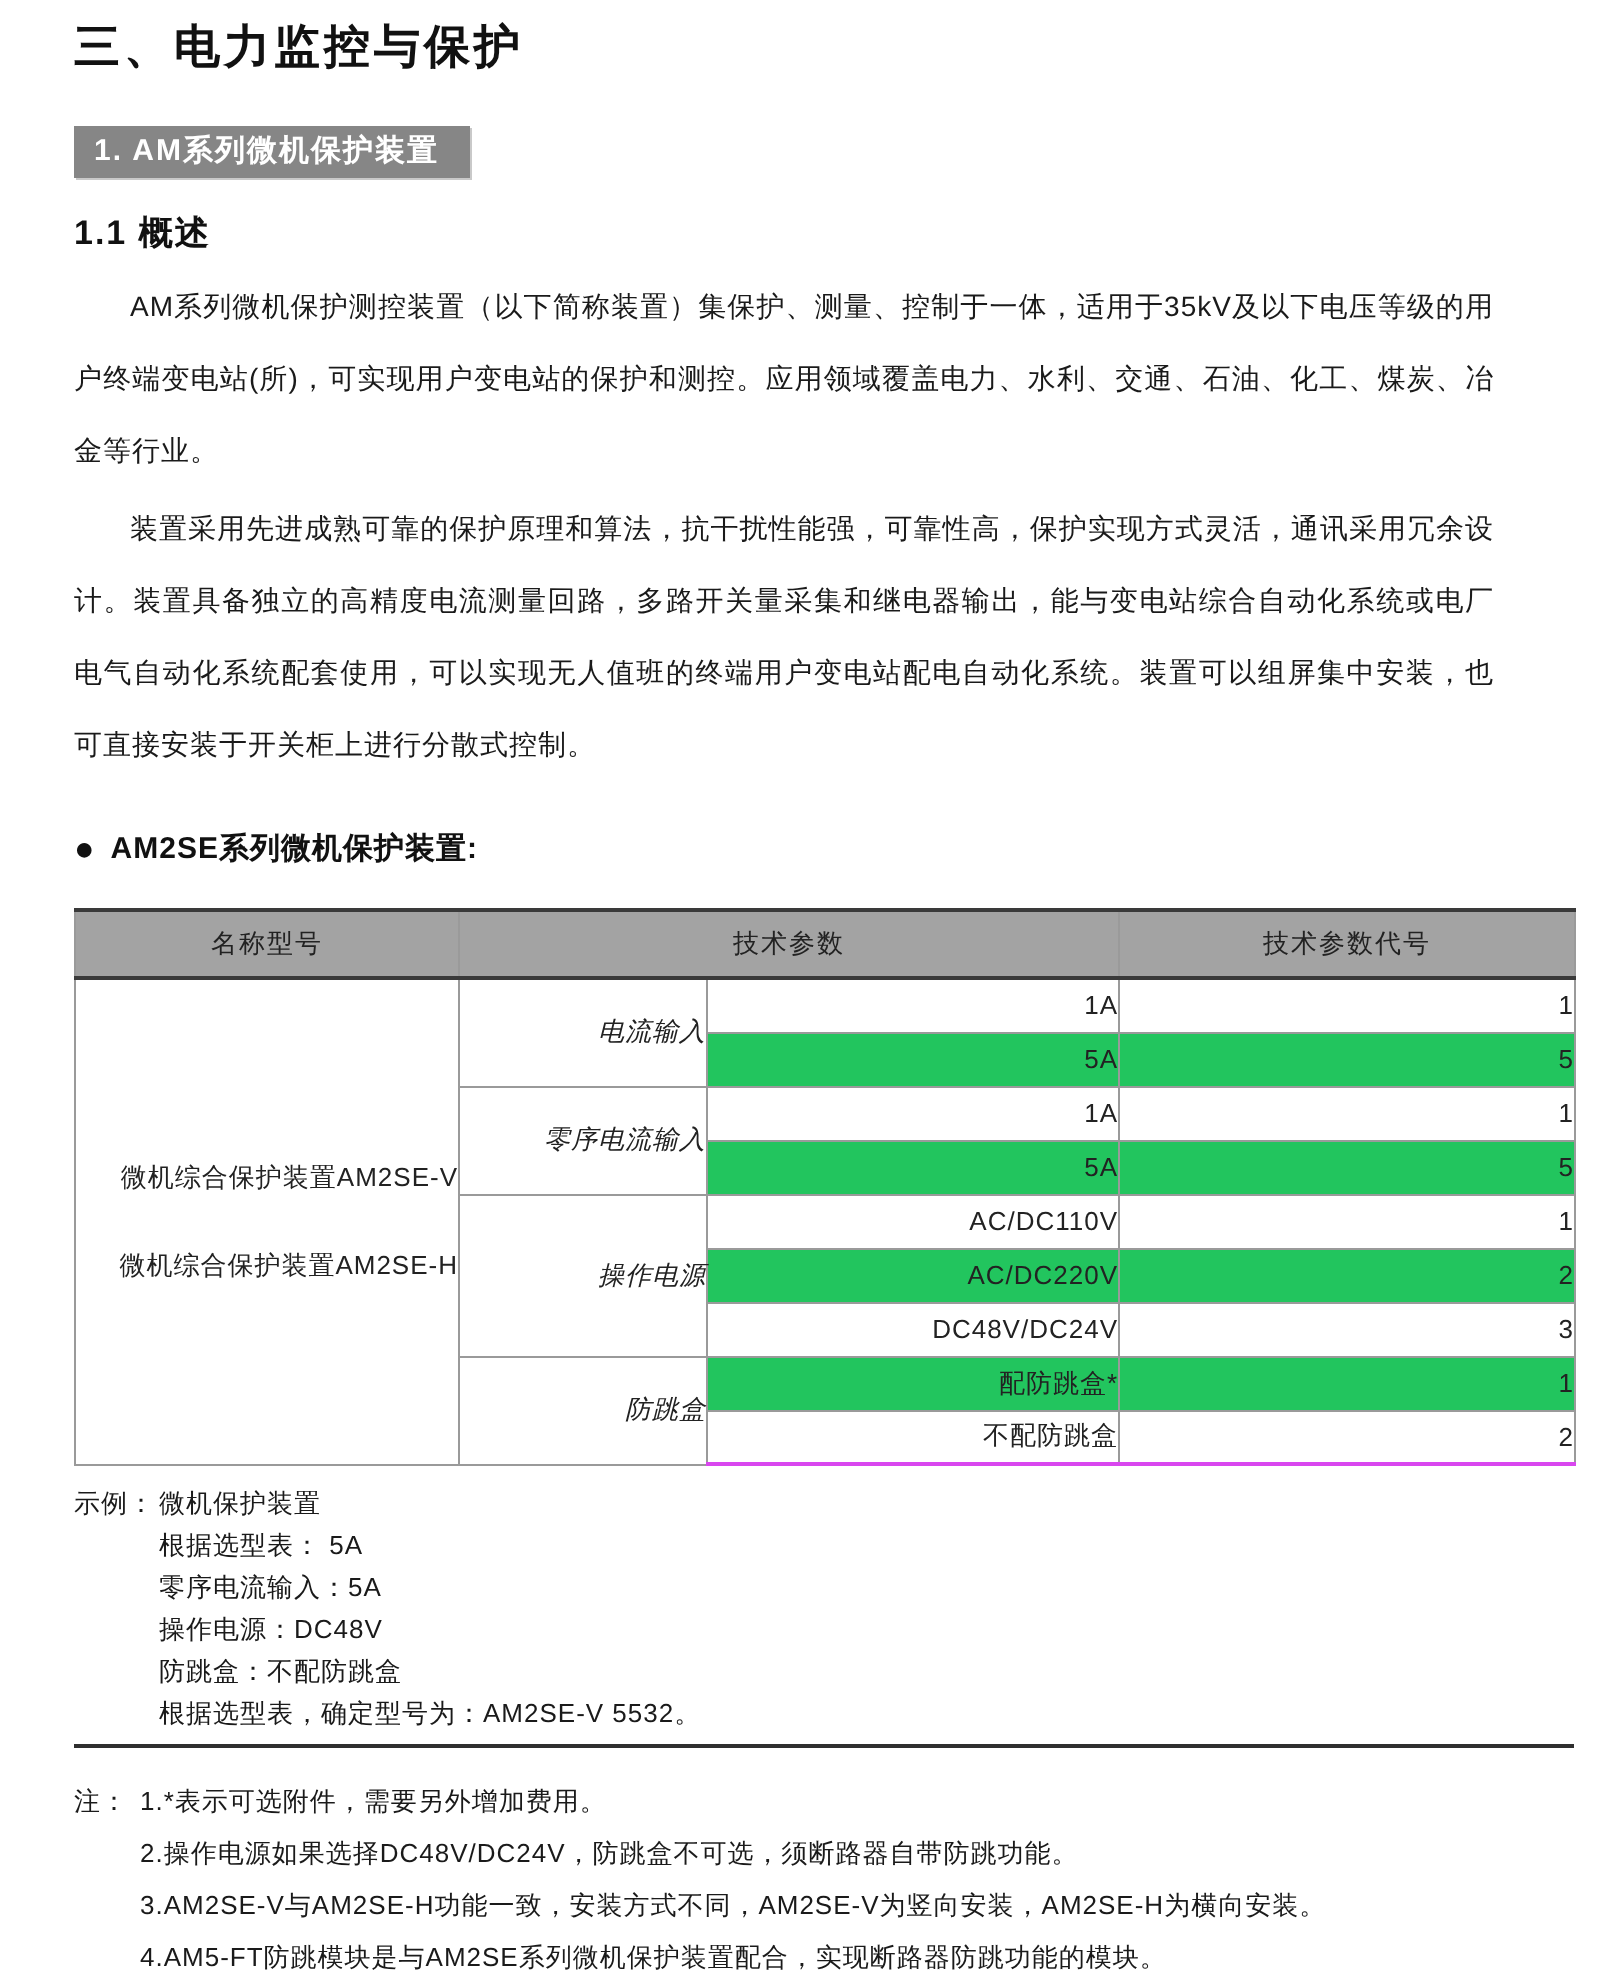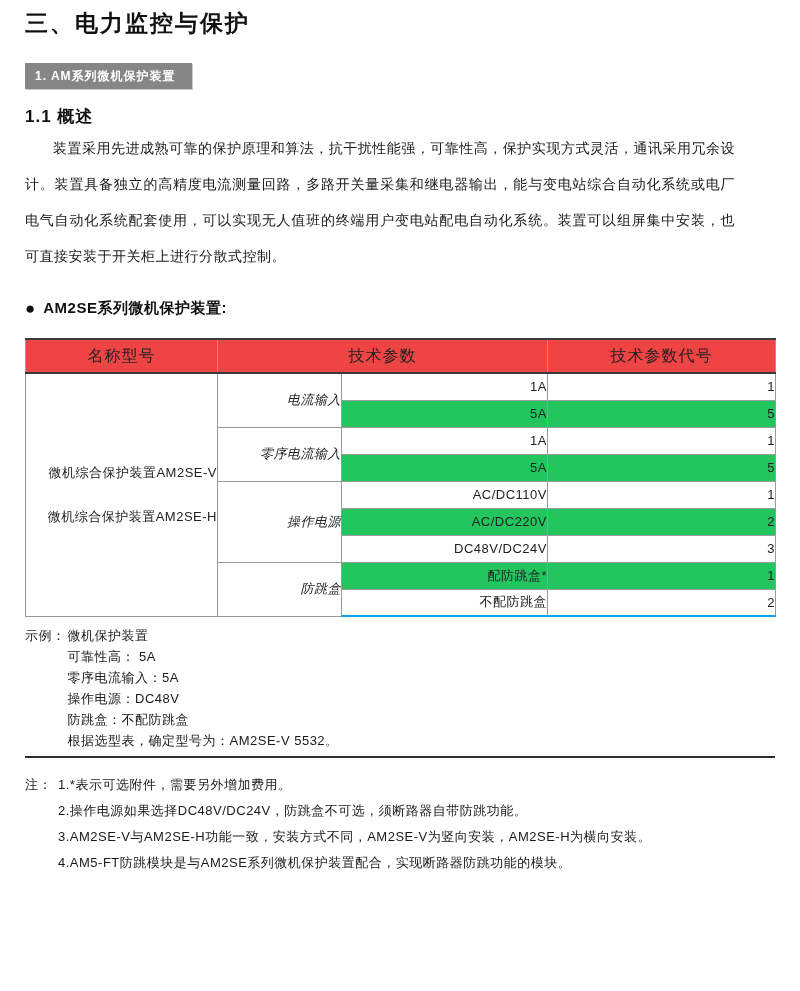--- a/index.html
+++ b/index.html
@@ -3,31 +3,31 @@
 <meta charset="utf-8">
 <style>
   * { box-sizing: border-box; }
   html, body { margin: 0; padding: 0; background: #ffffff; }
   body {
     width: 800px; height: 991px;
     font-family: "Liberation Sans", sans-serif;
     color: #1a1a1a;
     overflow: hidden;
   }
-  .page { width: 760px; padding: 6px 25px 0 25px; }
+  .page { width: 760px; padding: 6px 25px 0 25px; margin-left: 12px; }
 
   .page-title {
     font-size: 23px; font-weight: bold; letter-spacing: 2px;
     margin: 4px 0 0 0; line-height: 27px; color: #111;
   }
 
   .section-bar {
     display: inline-block;
     background: #868686; color: #ffffff;
-    font-size: 12px; font-weight: bold; letter-spacing: 1px;
+    font-size: 15px; font-weight: bold; letter-spacing: 1px;
     line-height: 26px; height: 26px;
     padding: 0 16px 0 10px;
     margin-top: 26px;
     box-shadow: 1px 1px 0 #c9c9c9;
   }
 
   .sub-heading {
     font-size: 17px; font-weight: bold; letter-spacing: 1px;
     margin: 18px 0 0 0; line-height: 20px; color: #111;
   }
@@ -52,33 +52,33 @@
     width: 750px; margin-top: 20px;
     border-collapse: collapse; table-layout: fixed;
     font-size: 13px; color: #222;
   }
   table.sel-table col.c1 { width: 192px; }
   table.sel-table col.c2 { width: 124px; }
   table.sel-table col.c3 { width: 206px; }
   table.sel-table col.c4 { width: 228px; }
 
   table.sel-table th {
-    background: #ef4444;
+    background: #a3a3a3;
     border: 1px solid #9a9a9a;
     border-top: 2px solid #3a3a3a;
     border-bottom: 2px solid #3a3a3a;
-    height: 34px; font-size: 16px; font-weight: normal;
+    height: 34px; font-size: 13px; font-weight: normal;
     text-align: center; letter-spacing: 1px;
   }
   table.sel-table td {
     border: 1px solid #9a9a9a;
     height: 27px; text-align: right; letter-spacing: 0.5px;
     padding: 0;
   }
-  table.sel-table tr:last-child td { border-bottom: 2px solid #0ea5e9; }
+  table.sel-table tr:last-child td { border-bottom: 2px solid #d946ef; }
   td.shaded { background: #22c55e; }
   td.model-cell { text-align: left; padding-left: 15px; border-bottom: 2px solid #3a3a3a; }
   td.model-cell div { line-height: 44px; white-space: nowrap; }
   td.param-cell { letter-spacing: 1px; font-style: italic; }
 
   .example-block {
     display: flex; margin-top: 8px;
     font-size: 13px; line-height: 21px; letter-spacing: 0.5px; color: #1a1a1a;
   }
   .example-label { white-space: nowrap; margin-right: 2px; }
@@ -101,20 +101,21 @@
 <body>
 
 <div class="page">
 
   <h1 class="page-title">三、电力监控与保护</h1>
 
   <div class="section-bar">1. AM系列微机保护装置</div>
 
   <h2 class="sub-heading">1.1 概述</h2>
 
+  <p class="para first">AM系列微机保护测控装置（以下简称装置）集保护、测量、控制于一体，适用于35kV及以下电压等级的用户终端变电站(所)，可实现用户变电站的保护和测控。应用领域覆盖电力、水利、交通、石油、化工、煤炭、冶金等行业。</p>
   <p class="para second">装置采用先进成熟可靠的保护原理和算法，抗干扰性能强，可靠性高，保护实现方式灵活，通讯采用冗余设计。装置具备独立的高精度电流测量回路，多路开关量采集和继电器输出，能与变电站综合自动化系统或电厂电气自动化系统配套使用，可以实现无人值班的终端用户变电站配电自动化系统。装置可以组屏集中安装，也可直接安装于开关柜上进行分散式控制。</p>
 
 
   <div class="bullet-line">
     <span class="bullet-dot">●</span>
     <span class="bullet-text">AM2SE系列微机保护装置:</span>
   </div>
 
   <table class="sel-table">
     <colgroup>
@@ -175,21 +176,21 @@
         <td>不配防跳盒</td>
         <td>2</td>
       </tr>
     </tbody>
   </table>
 
   <div class="example-block">
     <div class="example-label">示例：</div>
     <div class="example-lines">
       <div>微机保护装置</div>
-      <div>可靠性高： 5A</div>
+      <div>根据选型表： 5A</div>
       <div>零序电流输入：5A</div>
       <div>操作电源：DC48V</div>
       <div>防跳盒：不配防跳盒</div>
       <div>根据选型表，确定型号为：AM2SE-V 5532。</div>
     </div>
   </div>
 
   <hr class="heavy-divider">
 
   <div class="notes-block">

